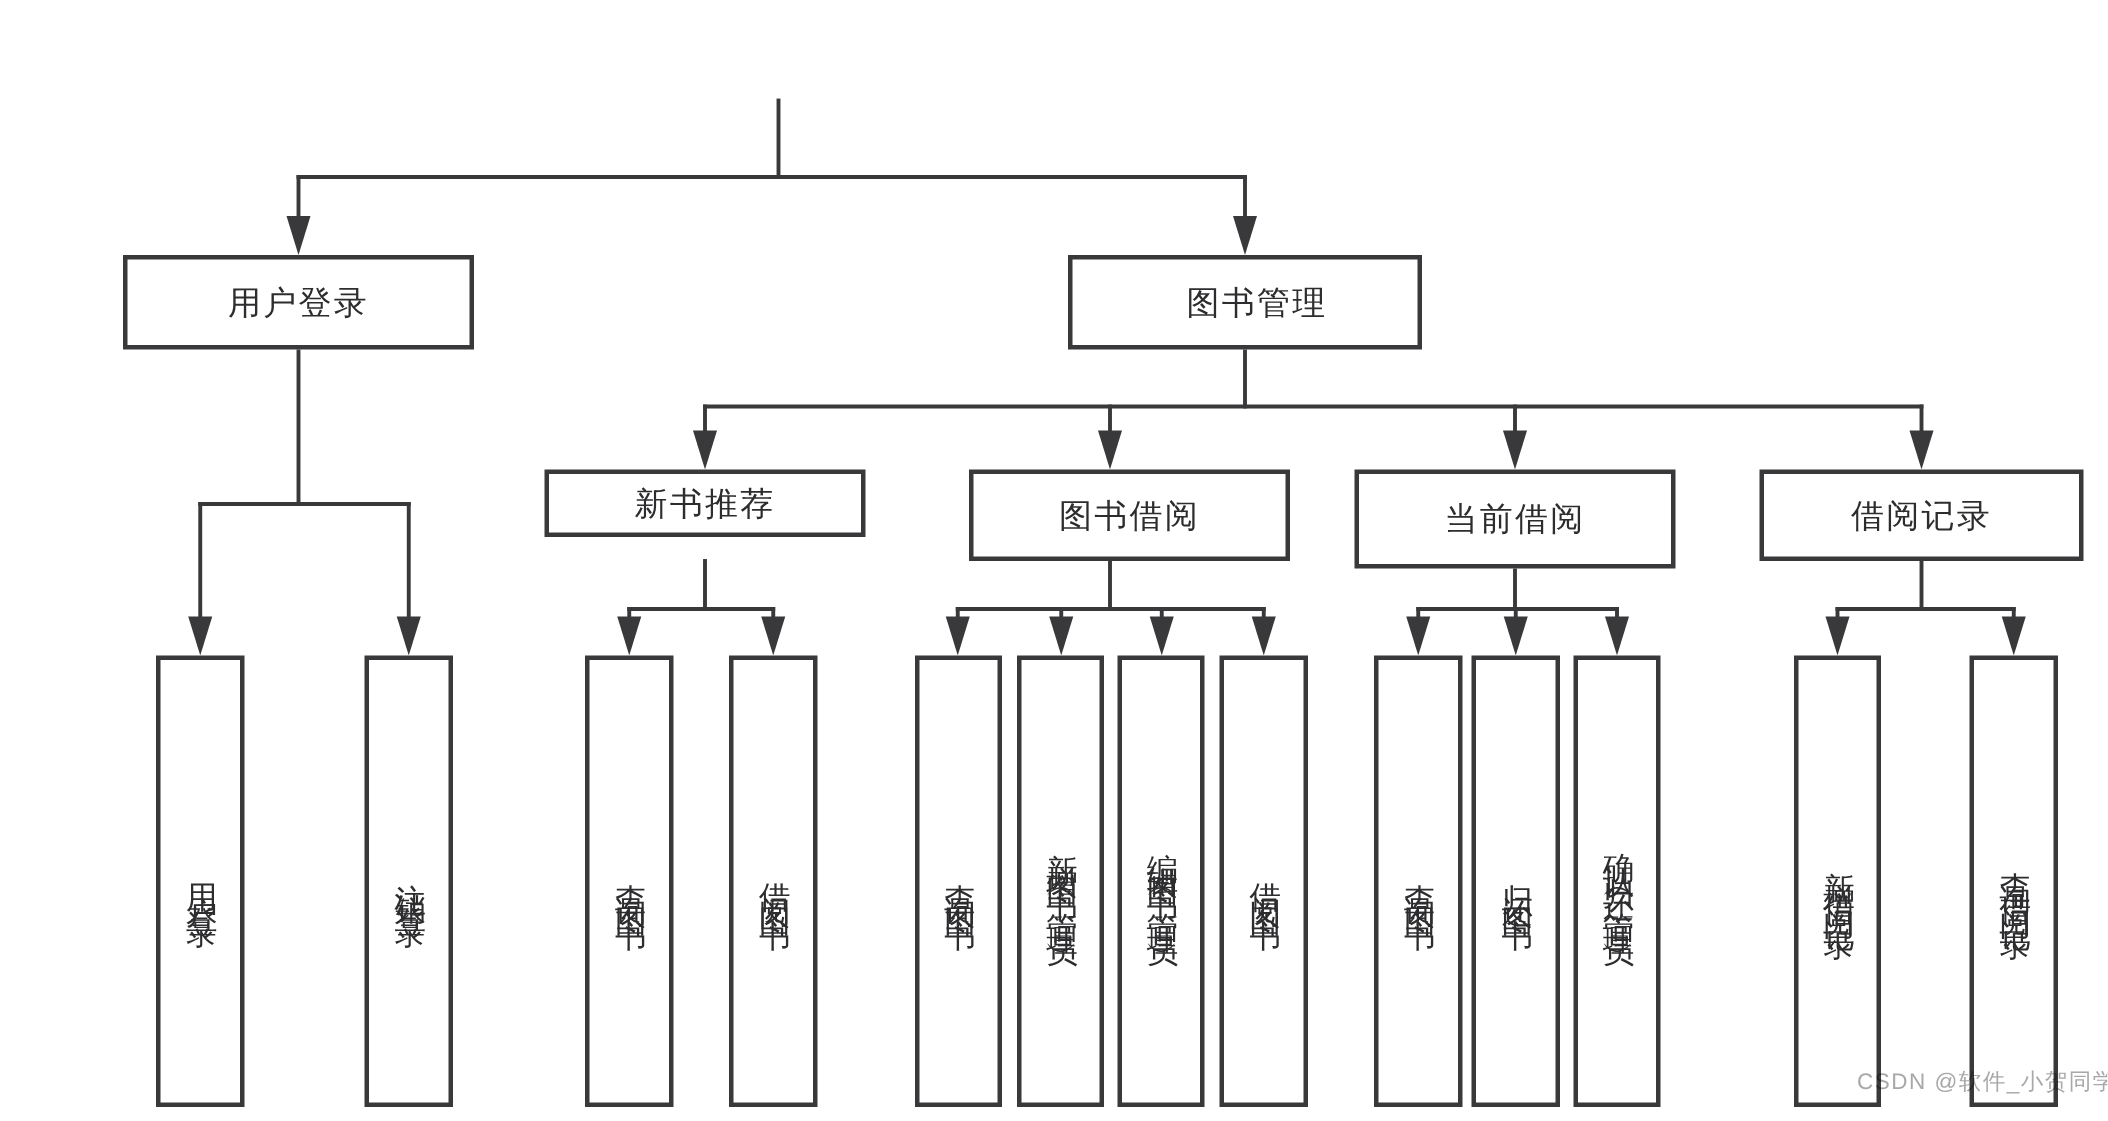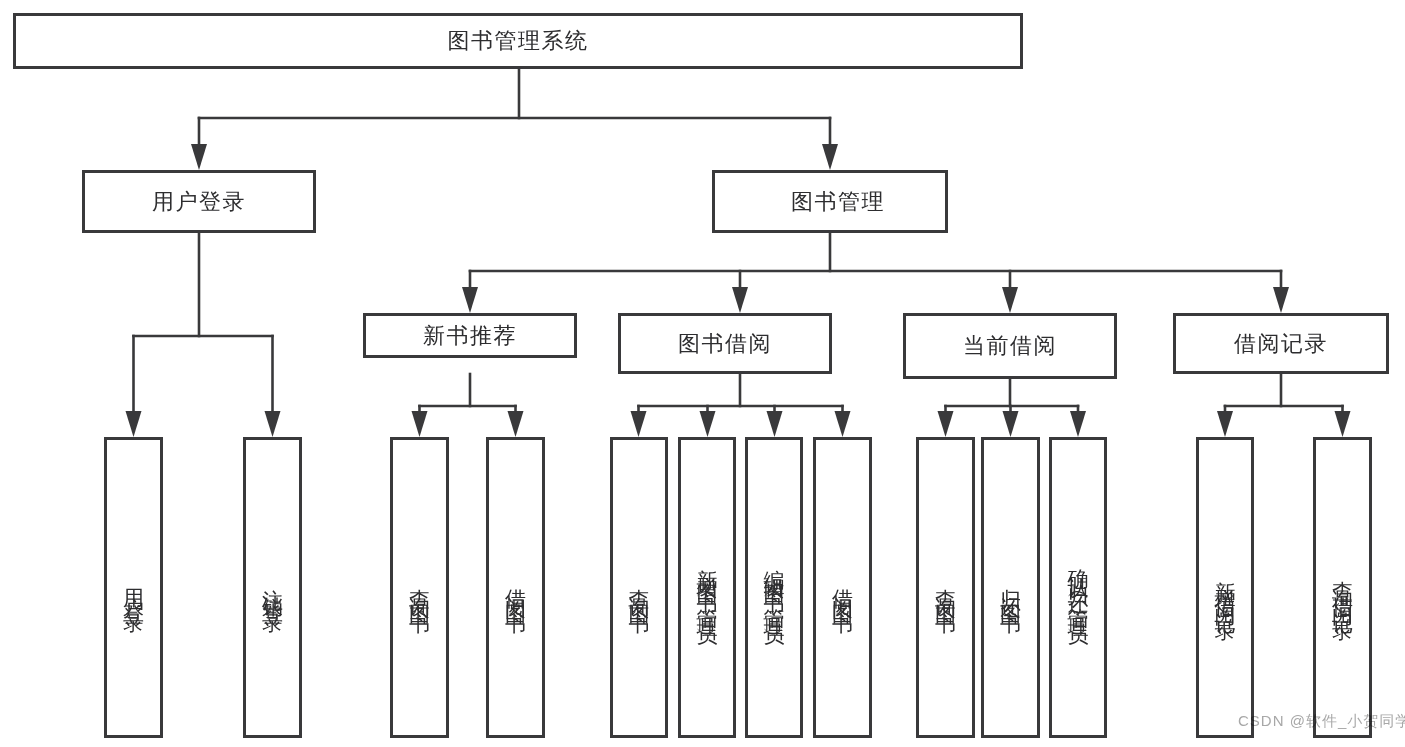--- a/index.html
+++ b/index.html
@@ -92,35 +92,32 @@
       <path d="M766.5 411 L782.5 411 L774.5 437 Z"></path>
       <path d="M834.5 411 L850.5 411 L842.5 437 Z"></path>
       <path d="M937.5 411 L953.5 411 L945.5 437 Z"></path>
       <path d="M1002.5 411 L1018.5 411 L1010.5 437 Z"></path>
       <path d="M1070 411 L1086 411 L1078 437 Z"></path>
       <path d="M1217 411 L1233 411 L1225 437 Z"></path>
       <path d="M1334.5 411 L1350.5 411 L1342.5 437 Z"></path>
     </g>
   </svg>
 
-  <div class="node root" style="left:13px;top:13px;width:1010px;height:56px;">
-    <span>图书管理系统</span>
-  </div>
 
   <div class="node" style="left:82px;top:170px;width:234px;height:63px;">
     <span>用户登录</span>
   </div>
   <div class="node" style="left:712px;top:170px;width:236px;height:63px;padding-left:16px;">
     <span>图书管理</span>
   </div>
 
   <div class="node" style="left:363px;top:313px;width:214px;height:45px;">
     <span>新书推荐</span>
   </div>
-  <div class="node" style="left:618px;top:313px;width:214px;height:61px;">
+  <div class="node" style="left:646px;top:313px;width:214px;height:61px;">
     <span>图书借阅</span>
   </div>
   <div class="node" style="left:903px;top:313px;width:214px;height:66px;">
     <span>当前借阅</span>
   </div>
   <div class="node" style="left:1173px;top:313px;width:216px;height:61px;">
     <span>借阅记录</span>
   </div>
 
   <div class="node leaf" style="left:104px;top:437px;width:59px;height:301px;">

